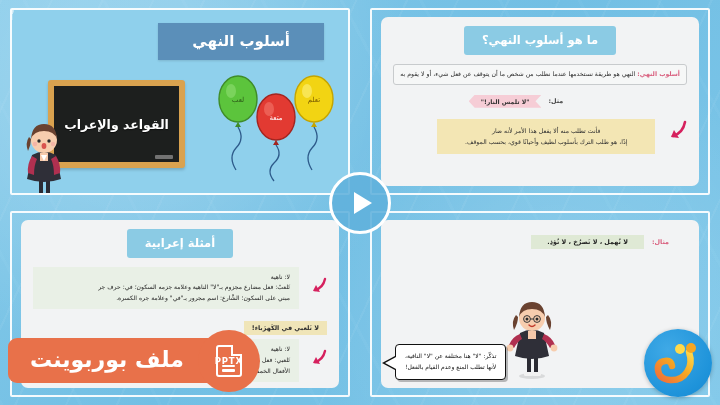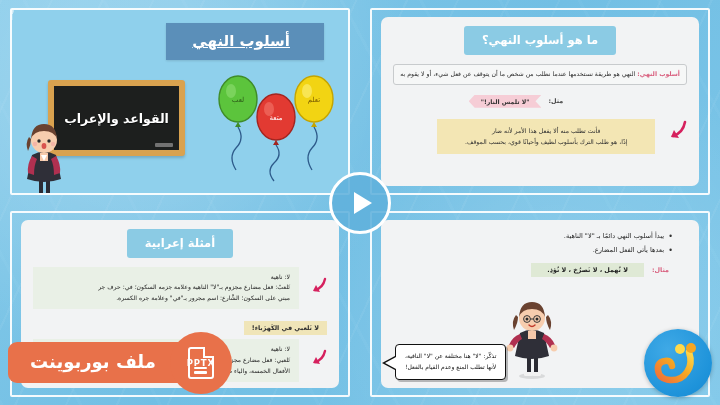--- a/index.html
+++ b/index.html
@@ -61,30 +61,29 @@
     background-size: 100% 46%, 100% 40%, 100% 34%;
     background-repeat: no-repeat;
     background-position: 0 0, 0 0, 0 0;
     opacity: .85;
   }
   .cover-title {
     position: absolute; top: 13px; right: 24px;
     background: #5b8fb9;
     color: #ffffff;
     font-size: 15px; font-weight: 700;
-    padding: 9px 34px 10px 26px;
+    padding: 9px 34px 10px 34px;
     text-align: center;
     letter-spacing: .2px;
     direction: rtl;
     box-shadow: 0 1px 2px rgba(0,0,0,.12);
-    text-decoration: underline;
   }
   .board {
     position: absolute; left: 36px; top: 70px;
-    width: 137px; height: 76px;
+    width: 137px; height: 88px;
     background: #1d1f1e;
     border: 6px solid #d9a24f;
     border-radius: 3px;
     display: flex; align-items: center; justify-content: center;
     box-shadow: 0 2px 3px rgba(0,0,0,.18);
   }
   .board-text {
     color: #ffffff; font-size: 12.5px; font-weight: 700;
     direction: rtl; text-shadow: 0 1px 1px rgba(0,0,0,.6);
   }
@@ -207,21 +206,21 @@
     border-color: transparent transparent transparent #ffffff;
   }
 
   
   .pptx-wm {
     position:absolute; left:8px; bottom:22px; z-index:25;
     display:flex; align-items:center;
   }
   .pptx-pill {
     background:#e8714a; color:#fff;
-    font-size:18px; font-weight:700; direction:rtl;
+    font-size:22px; font-weight:700; direction:rtl;
     padding:9px 46px 11px 22px;
     border-radius: 9px;
     letter-spacing:.5px;
   }
   .pptx-circle {
     position:absolute; right:-30px; top:50%; transform:translateY(-50%);
     width:62px; height:62px; border-radius:50%;
     background:#e8714a;
     display:flex; flex-direction:column; align-items:center; justify-content:center;
   }
@@ -397,24 +396,20 @@
 
       </div>
     </div>
   </div>
 
   <div class="quad">
     <div class="slide">
       <div class="card">
 
 
-        <ul class="bullets">
-          <li>يبدأ أسلوب النهي دائمًا بـ "لا" الناهية.</li>
-          <li>بعدها يأتي الفعل المضارع.</li>
-        </ul>
 
         <div class="ex-green-row">
           <span class="mithal">مثال:</span>
           <span class="green-chip">لا تُهمل ، لا تَصرُخ ، لا تُؤذِ.</span>
         </div>
 
         <div class="bubble-wrap">
 
           <svg width="52" height="86" viewBox="0 0 52 86">
             <ellipse cx="26" cy="82" rx="13" ry="3" fill="rgba(0,0,0,.10)"></ellipse>

